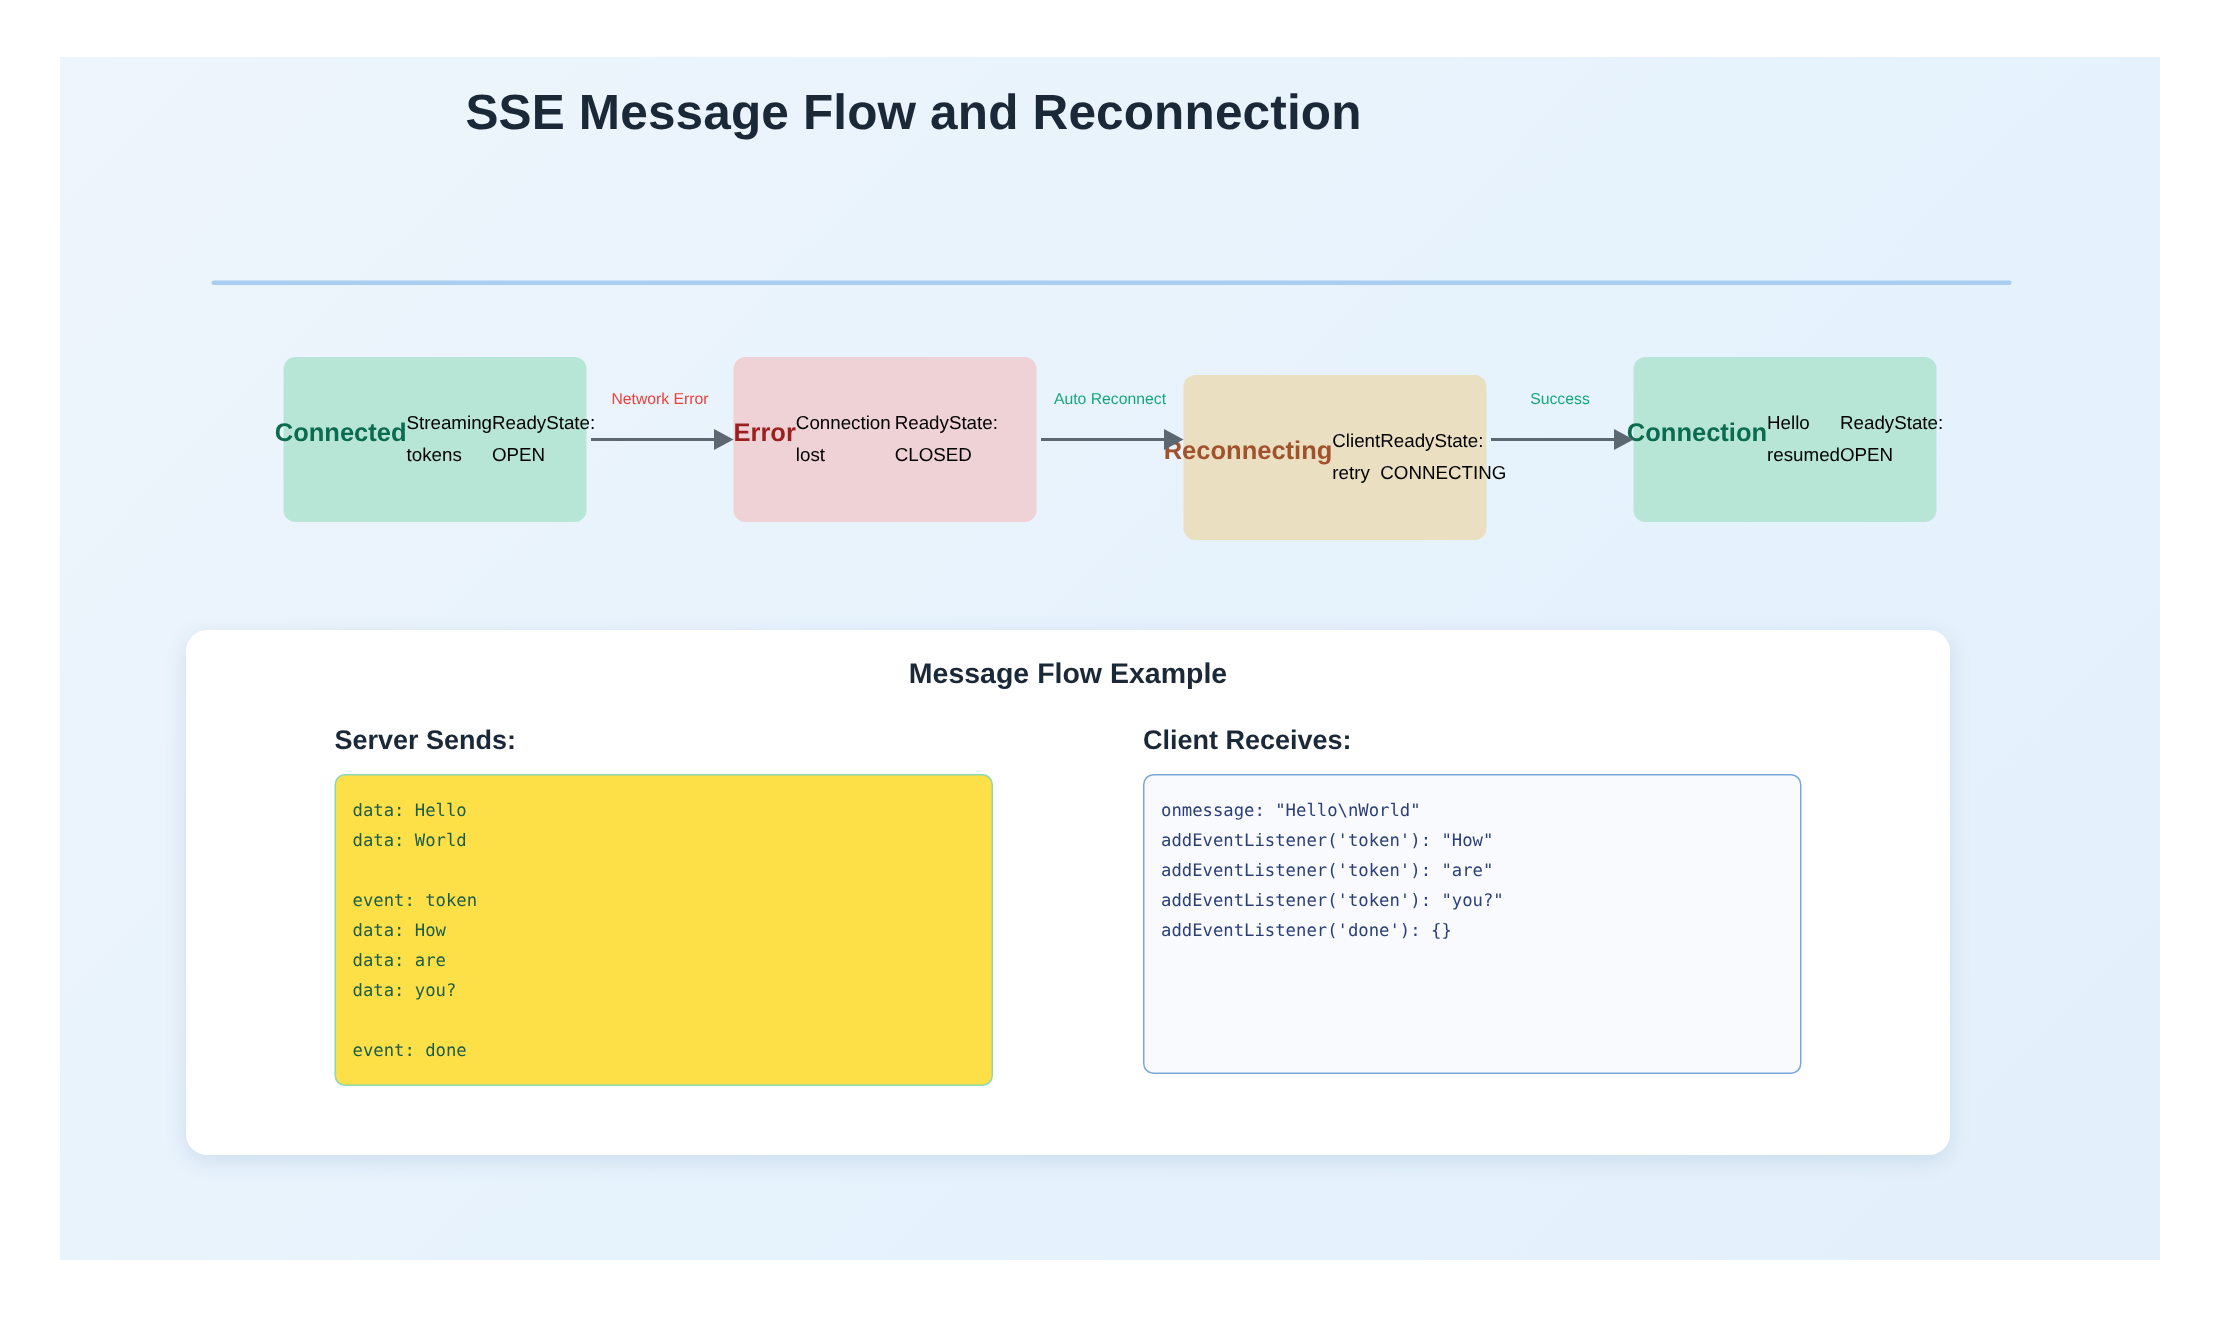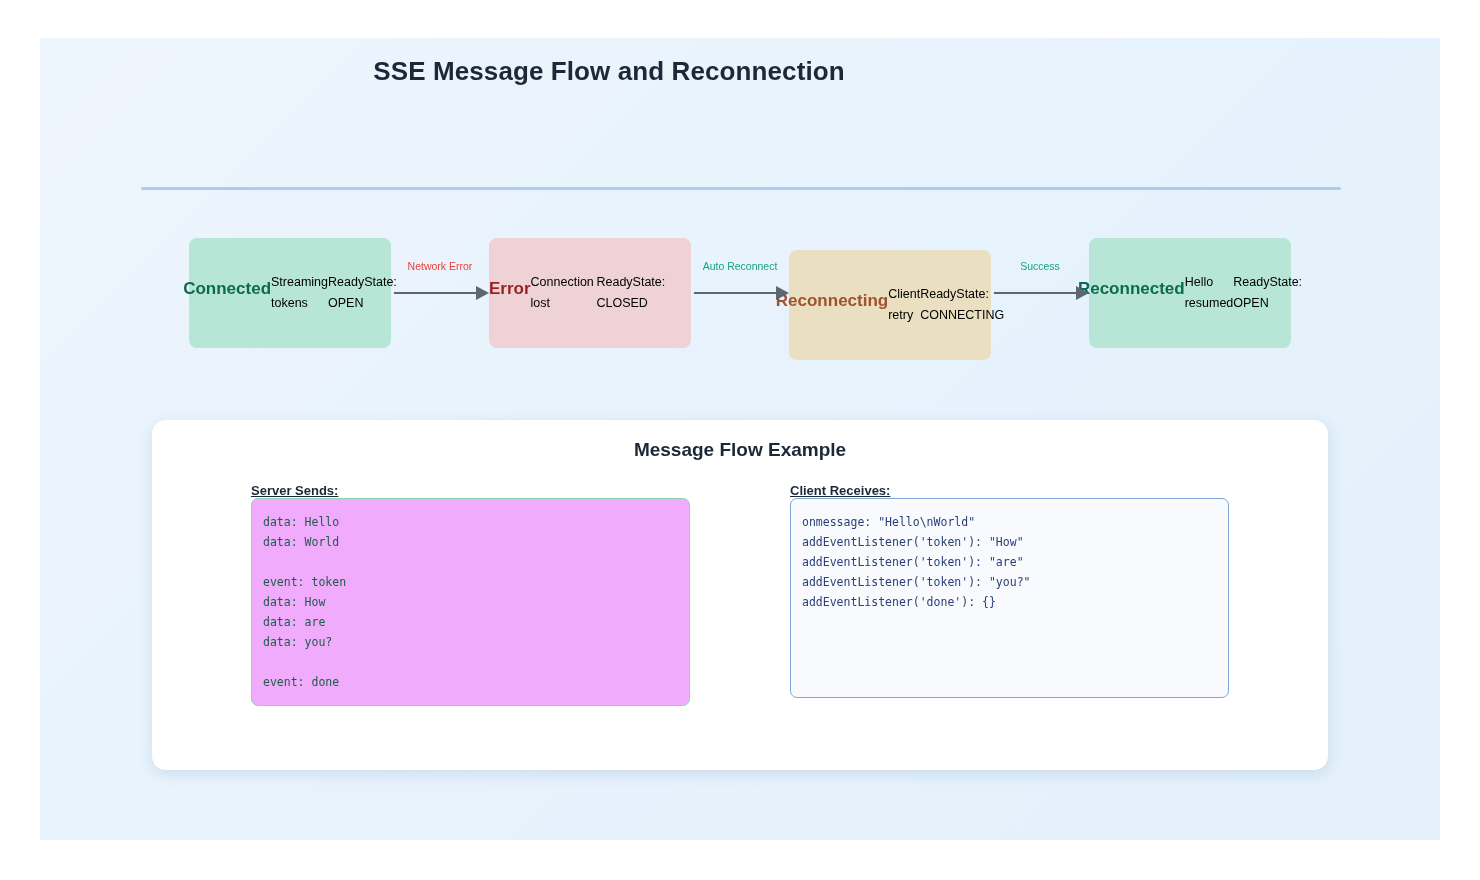--- a/index.html
+++ b/index.html
@@ -21,21 +21,21 @@
     background: linear-gradient(135deg, #eef5fc 0%, #e6f2fc 55%, #e3f0fb 100%);
   }
 
   
   .page-title {
     position: absolute;
     left: 0;
     top: 18px;
     width: 1138px;
     text-align: center;
-    font-size: 26px;
+    font-size: 33px;
     font-weight: bold;
     color: #1b2838;
     letter-spacing: 0.1px;
   }
 
   
   .divider {
     position: absolute;
     left: 101px;
     top: 149px;
@@ -125,21 +125,21 @@
     width: 0;
     height: 0;
     border-top: 7px solid transparent;
     border-bottom: 7px solid transparent;
     border-left: 13px solid #5c6771;
   }
 
   
   .flow-card {
     position: absolute;
-    left: 112px;
+    left: 84px;
     top: 382px;
     width: 1176px;
     height: 350px;
     background: #ffffff;
     border-radius: 14px;
     box-shadow: 0 4px 14px rgba(70, 110, 160, 0.16);
   }
 
   .card-title {
     margin-top: 19px;
@@ -151,39 +151,39 @@
 
   .panels {
     display: flex;
     padding: 22px 99px 0 99px;
     gap: 100px;
   }
 
   .panel { width: 501px; }
 
   .panel-label {
-    font-size: 13px;
+    font-size: 18px;
     font-weight: bold;
     color: #1b2838;
-    text-decoration: underline;
+    margin-bottom: 12px;
   }
 
   .code-box {
     border-radius: 7px;
     padding: 13px 12px 13px 11px;
     font-family: "DejaVu Sans Mono", monospace;
     font-size: 11.5px;
     line-height: 20px;
     white-space: pre;
     min-height: 200px;
   }
 
   .code-box.server {
     border: 1.5px solid #8fd6b4;
-    background: #f0abfc;
+    background: #fde047;
     color: #1d5c47;
   }
 
   .code-box.client {
     border: 1.5px solid #7da7d9;
     background: #f8fafd;
     color: #2b3f77;
     min-height: 200px;
   }
 </style>
@@ -228,21 +228,21 @@
       <div class="state-line">ReadyState: CONNECTING</div>
     </div>
 
     <div class="connector">
       <div class="connector-label ok">Success</div>
       <div class="connector-line"></div>
       <div class="connector-head"></div>
     </div>
 
     <div class="state-box state-reconnected">
-      <div class="state-title">Reconnected</div>
+      <div class="state-title">Connection</div>
       <div class="state-line">Hello resumed</div>
       <div class="state-line">ReadyState: OPEN</div>
     </div>
 
   </div>
 
   <div class="flow-card">
     <div class="card-title">Message Flow Example</div>
 
     <div class="panels">

